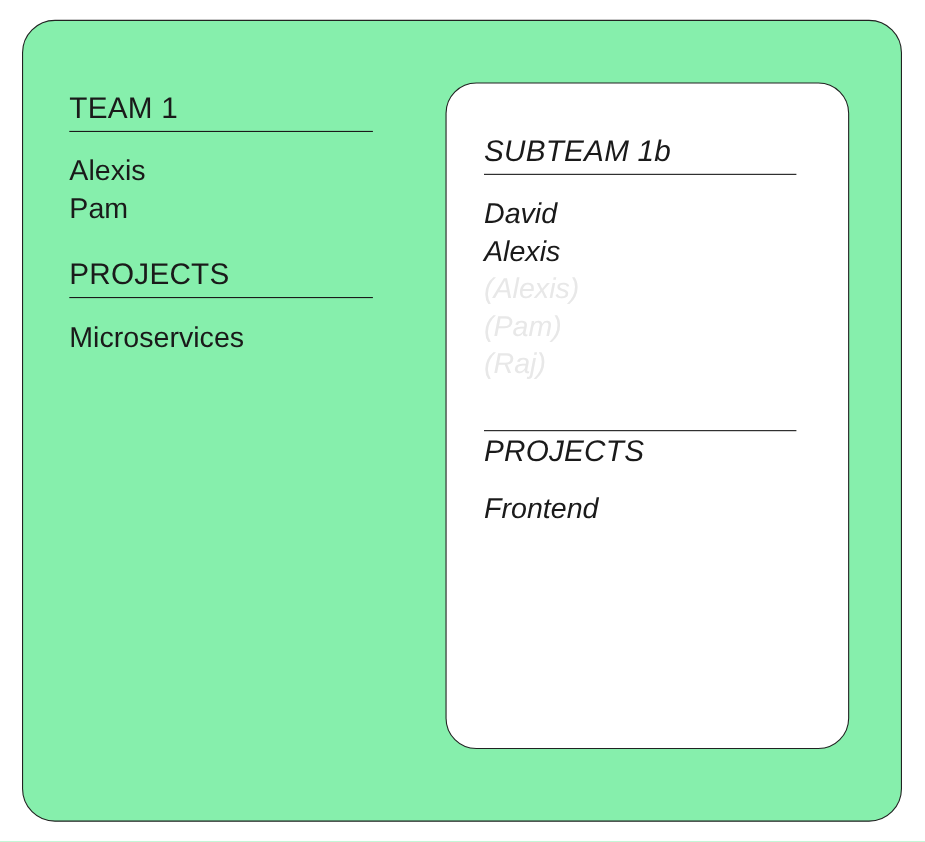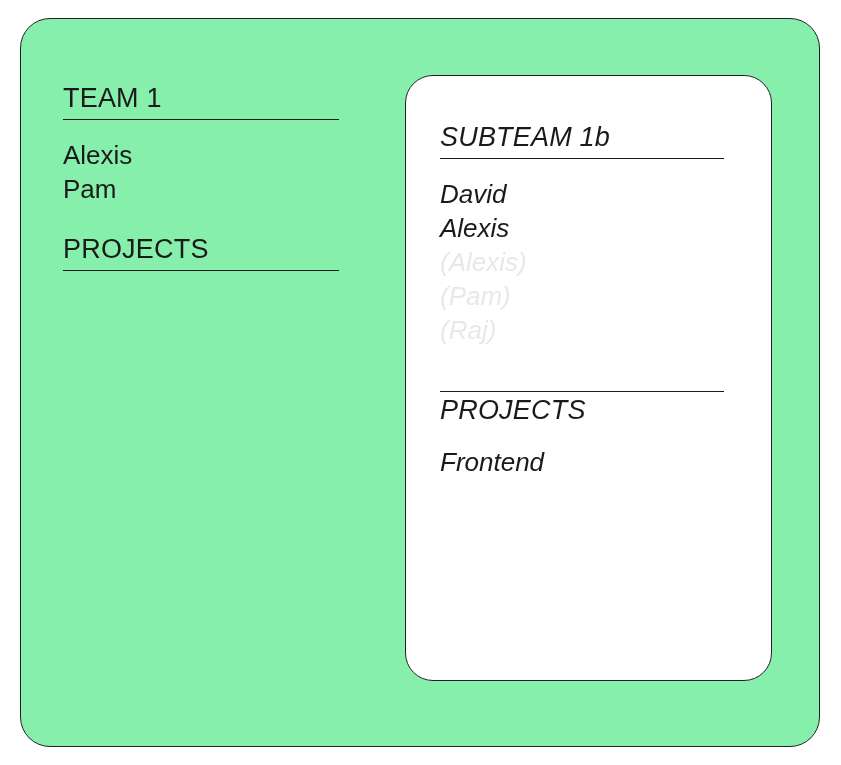--- a/index.html
+++ b/index.html
@@ -102,20 +102,21 @@
       </div>
 
       <div class="block-gap"></div>
 
       <div class="title-underlined">
         <div class="section-title">PROJECTS</div>
         <div class="rule"></div>
       </div>
 
       <div class="entry-list">
+        <div class="entry">Microservices</div>
       </div>
 
     </div>
 
     <div class="subteam-box">
 
       <div class="sub-col">
 
         <div class="title-underlined">
           <div class="section-title">SUBTEAM 1b</div>

